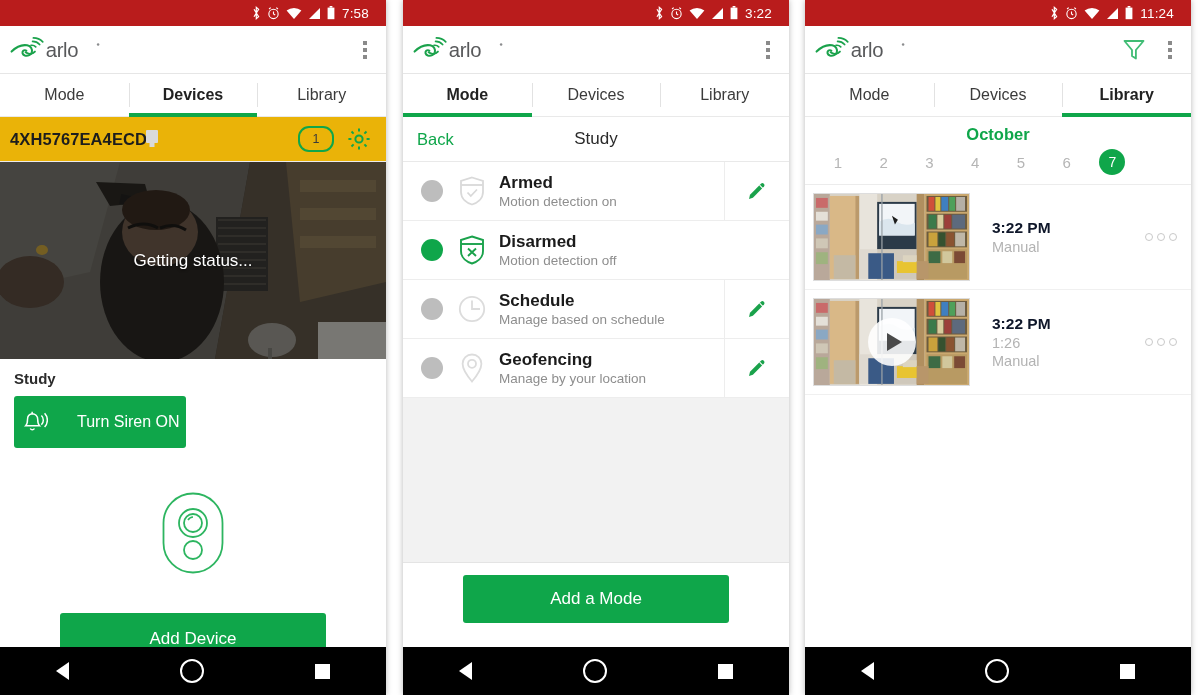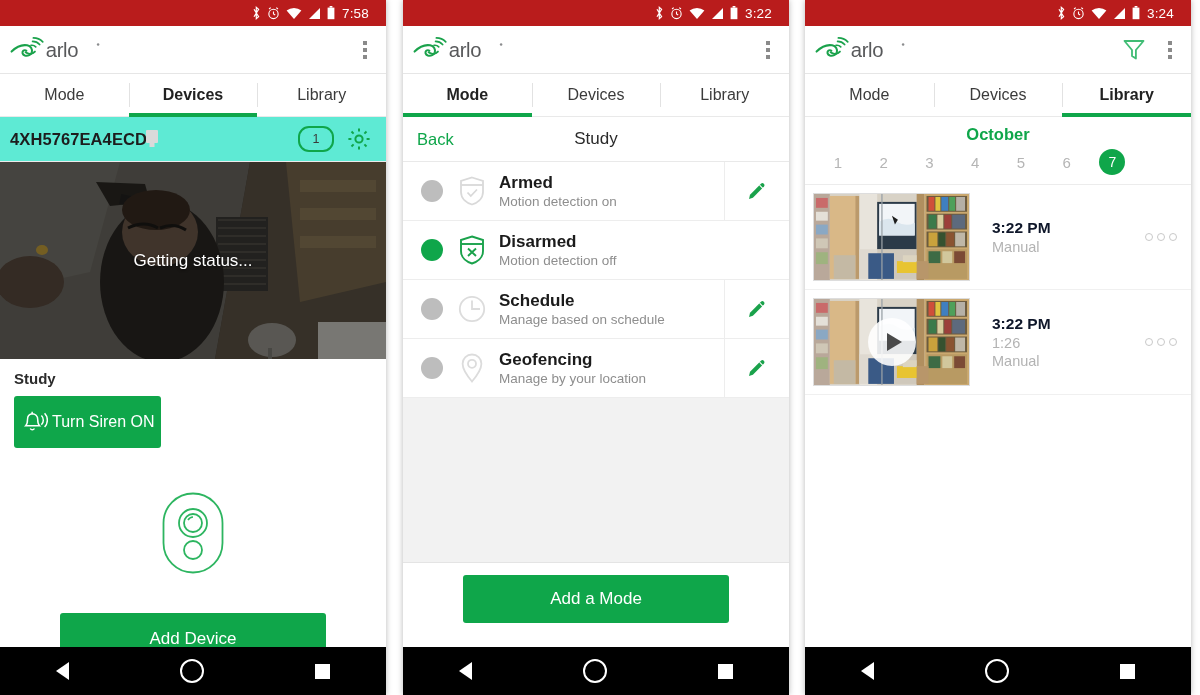--- a/index.html
+++ b/index.html
@@ -69,21 +69,21 @@
     content:"";position:absolute;left:0;top:9px;bottom:9px;width:1px;background:#e2e2e2;
   }
   .tab.active{font-weight:600;color:#222;}
   .tab.active::after{
     content:"";position:absolute;left:0;right:0;bottom:-1px;height:4px;background:#0FA64A;
   }
 
   
   .dev-head{
     height:45px;display:flex;align-items:center;
-    padding:0 14px 0 10px;box-sizing:border-box;background:#5eead4;
+    padding:0 14px 0 10px;box-sizing:border-box;background:#eab308;
     border-bottom:1px solid #ececec;position:relative;
   }
   .dev-name{font-size:16.5px;font-weight:700;color:#1d1d1d;letter-spacing:.1px;}
   .dev-batt{
     position:absolute;left:146px;top:13px;
     width:12px;height:18px;
   }
   .dev-head-right{margin-left:auto;display:flex;align-items:center;gap:12px;}
   .pill{
     width:32px;height:22px;border:2px solid #0FA64A;border-radius:11px;
@@ -99,21 +99,21 @@
     position:absolute;inset:0;display:flex;align-items:center;justify-content:center;
     color:#fff;font-size:17px;text-shadow:0 1px 3px rgba(0,0,0,.6);
   }
   .sec-label{
     font-size:15px;color:#2b2b2b;font-weight:600;
     padding:11px 0 9px 14px;
   }
   .btn-green{
     background:#0FA64A;color:#fff;border:none;border-radius:3px;
     font-size:16px;font-family:"Liberation Sans", sans-serif;
-    display:flex;align-items:center;justify-content:center;gap:4px;
+    display:flex;align-items:center;justify-content:center;gap:29px;
     cursor:pointer;
   }
   #siren-btn{margin:0 14px;height:52px;}
   .add-dev-zone{
     display:flex;flex-direction:column;align-items:center;
     padding-top:44px;
   }
   #add-device-btn{
     width:266px;height:52px;margin-top:39px;font-size:17px;
   }
@@ -518,21 +518,21 @@
             <path d="M8 12 0.6 3.6a11.5 11.5 0 0 1 14.8 0z" fill="#fff"></path>
           </svg>
         <svg class="sb-ic" width="13" height="13" viewBox="0 0 13 13">
             <path d="M12 1v11H1z" fill="#fff"></path>
           </svg>
         <svg class="sb-ic" width="8" height="14" viewBox="0 0 8 14">
             <rect x="2.6" y="0" width="2.8" height="1.6" fill="#fff"></rect>
             <rect x="0.6" y="1.6" width="6.8" height="11.6" fill="#fff"></rect>
           </svg>
       </div>
-      <span class="sb-time">3:24</span>
+      <span class="sb-time">11:24</span>
     </div>
 
     <div class="appbar">
       <div class="logo">
         <svg width="92" height="26" viewBox="0 0 118 32">
           <path d="M2 18c6-6 14-9 20-8 5 1 7 5 6 9-1 3-5 5-9 4-3-1-4-4-2-6 1-1 3-1 4 0" fill="none" stroke="#1aa24b" stroke-width="2.6" stroke-linecap="round"></path>
           <path d="M20 19c4 3 9 2 12-1" fill="none" stroke="#1aa24b" stroke-width="2.4" stroke-linecap="round"></path>
           <path d="M27 10a7 7 0 0 1 6 2" fill="none" stroke="#1aa24b" stroke-width="2.2" stroke-linecap="round"></path>
           <path d="M29 5a12 12 0 0 1 9 4" fill="none" stroke="#1aa24b" stroke-width="2.2" stroke-linecap="round"></path>
           <path d="M30 0.5a17 17 0 0 1 12 5" fill="none" stroke="#1aa24b" stroke-width="2.2" stroke-linecap="round"></path>

